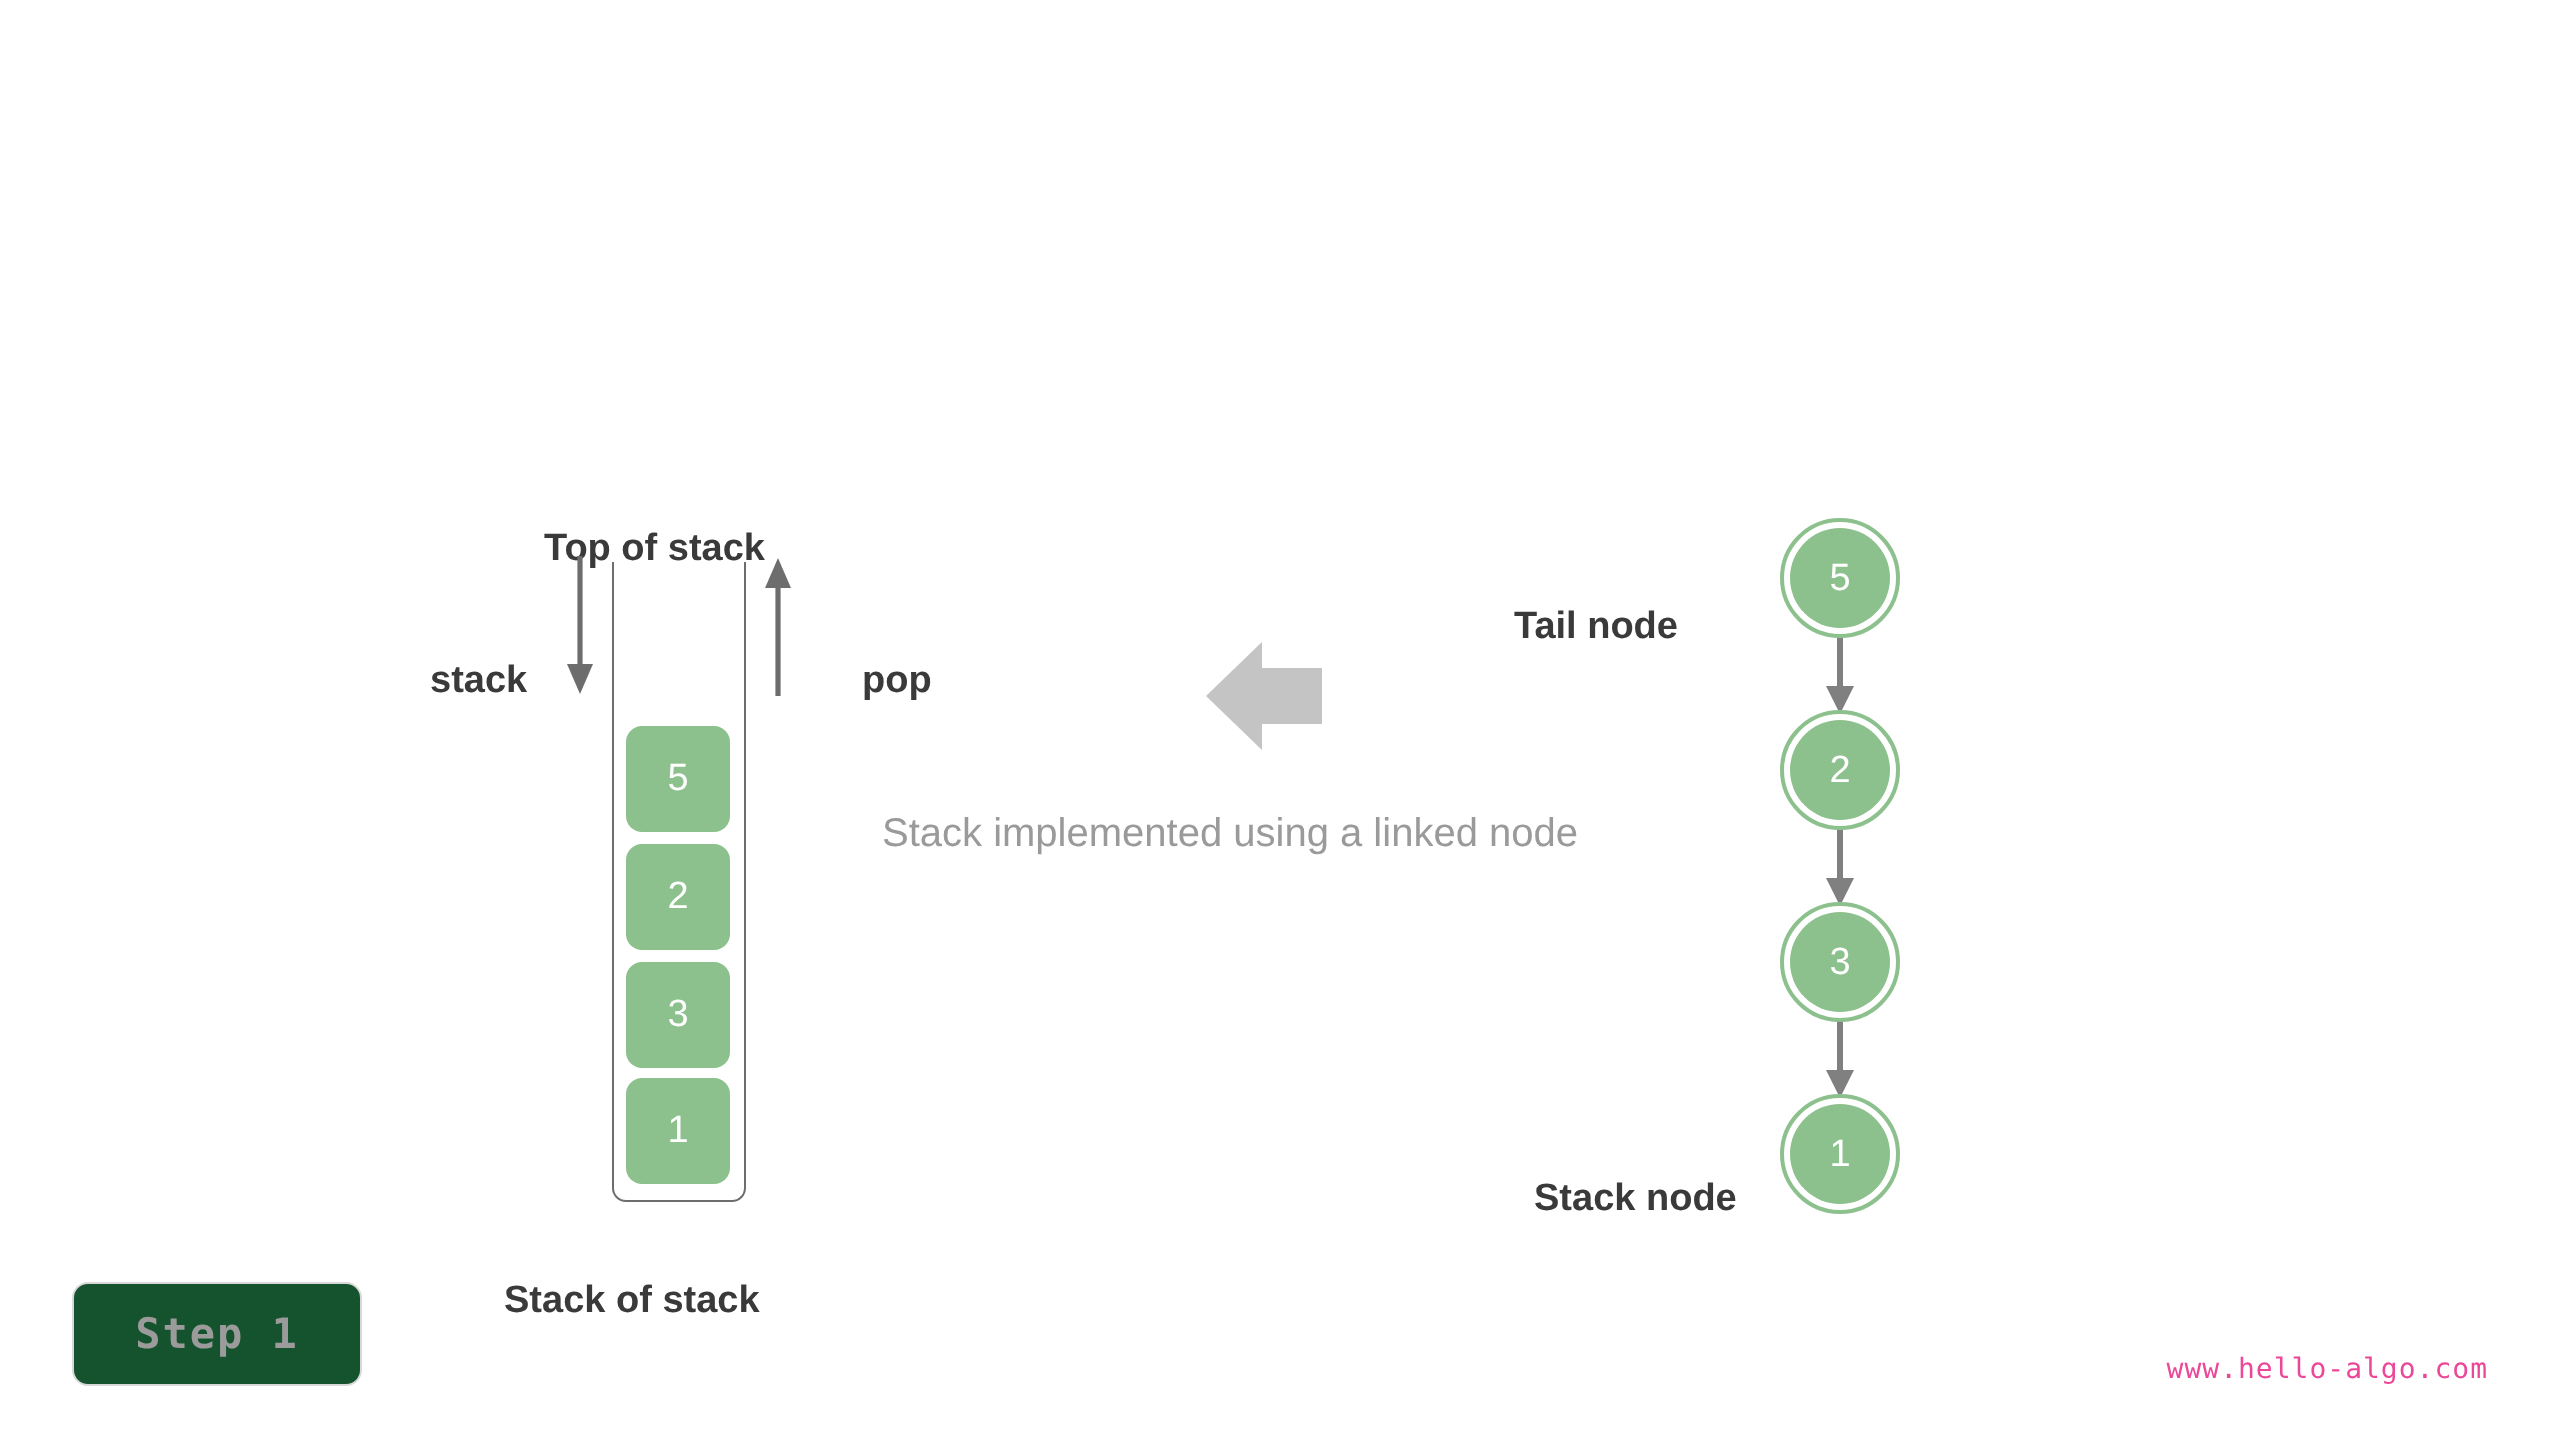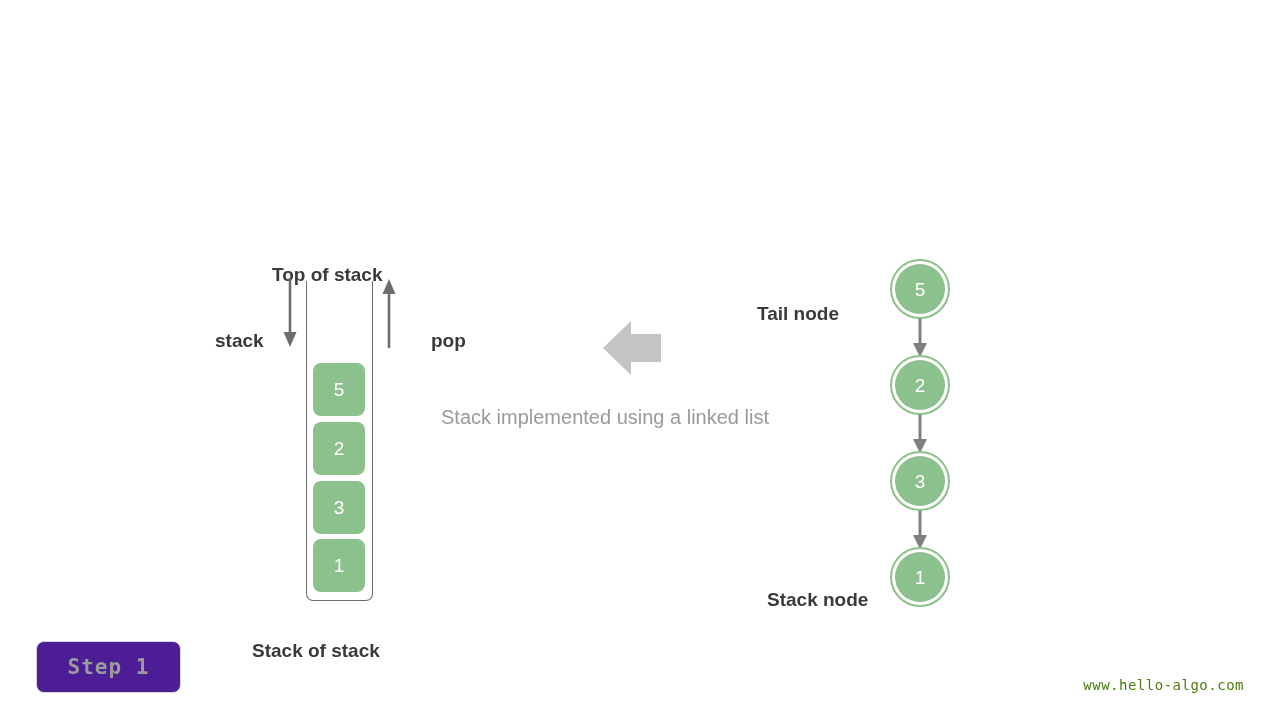--- a/index.html
+++ b/index.html
@@ -122,42 +122,42 @@
   
   #step-badge {
     position: absolute;
     left: 36px;
     top: 641px;
     width: 145px;
     height: 52px;
     box-sizing: border-box;
     border: 1.4px solid #d8d8d8;
     border-radius: 8px;
-    background: #4c1d95;
+    background: #14532d;
     display: flex;
     align-items: center;
     justify-content: center;
   }
   #step-badge-text {
     font-family: "DejaVu Sans Mono", monospace;
     font-weight: bold;
     font-size: 21px;
     letter-spacing: 1px;
     color: #9b9b9b;
     line-height: 1;
   }
 
   
   #watermark {
     position: absolute;
     right: 36px;
     top: 678px;
     font-family: "DejaVu Sans Mono", monospace;
     font-size: 14px;
-    color: #4d7c0f;
+    color: #ec4899;
     letter-spacing: 0.5px;
     line-height: 1;
     white-space: nowrap;
   }
 </style>
 </head>
 <body>
 
 <div class="canvas">
 
@@ -194,21 +194,21 @@
       <span>1</span>
     </div>
 
     <div class="label-bold" id="bottom-of-stack-label">Stack of stack</div>
   </div>
 
   <svg id="transform-arrow" width="62" height="60">
     <polygon points="2,30 30,3 30,16 60,16 60,44 30,44 30,57" fill="#c4c4c4"></polygon>
   </svg>
 
-  <div class="caption" id="middle-caption">Stack implemented using a linked list</div>
+  <div class="caption" id="middle-caption">Stack implemented using a linked node</div>
 
   <div id="linked-list-group">
 
     <div class="label-bold" id="head-node-label">Tail node</div>
 
     <svg style="position:absolute;left:908px;top:317px;" width="24" height="42">
       <line x1="12" y1="0" x2="12" y2="28" stroke="#808080" stroke-width="3"></line>
       <polygon points="12,40 5,26 19,26" fill="#808080"></polygon>
     </svg>
     <svg style="position:absolute;left:908px;top:413px;" width="24" height="42">

